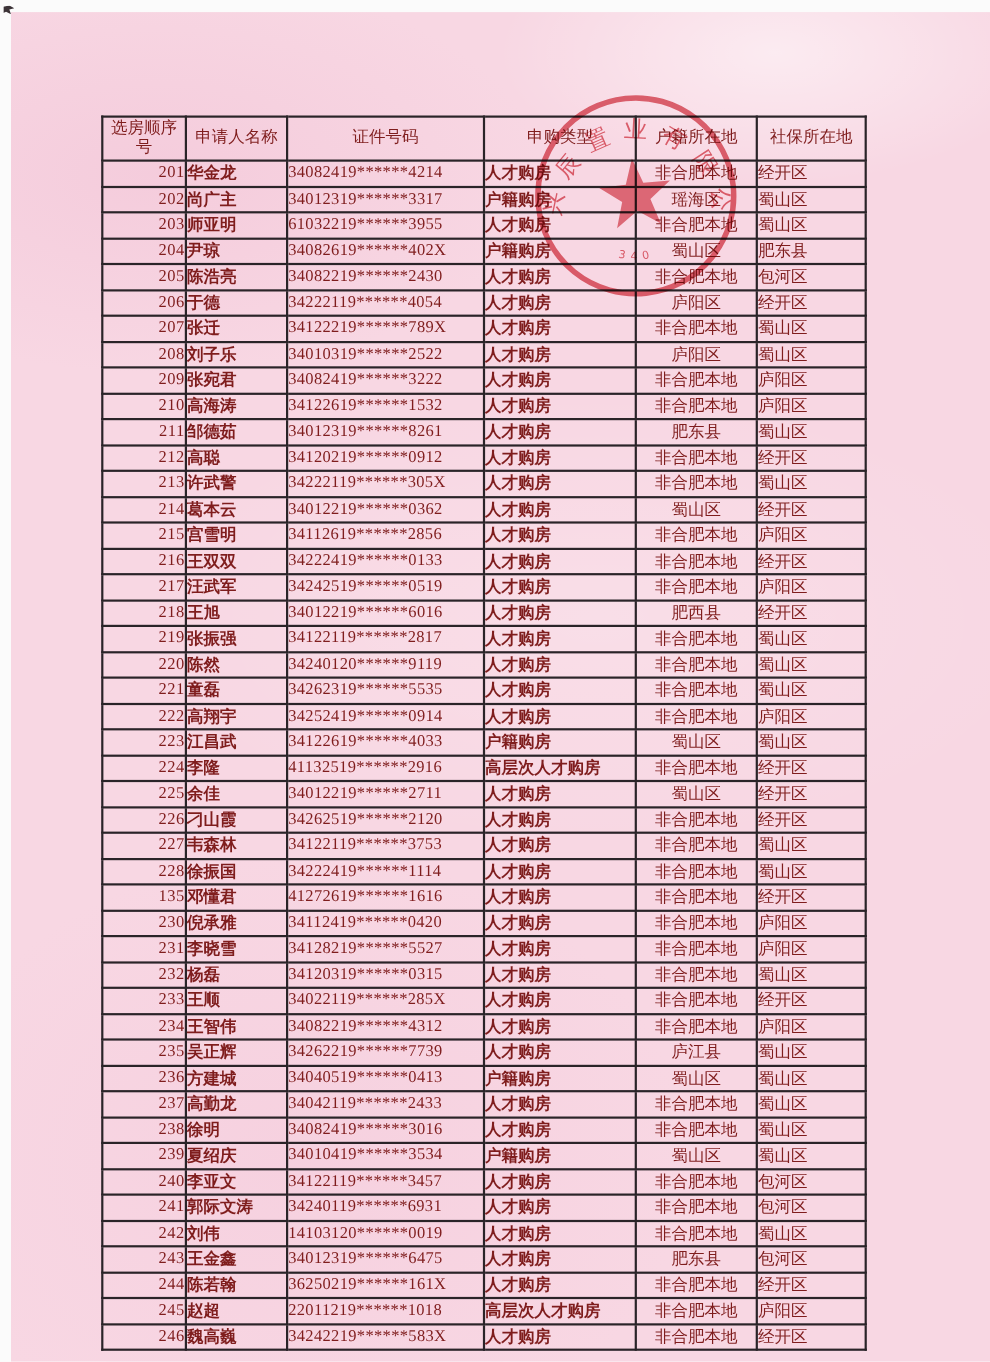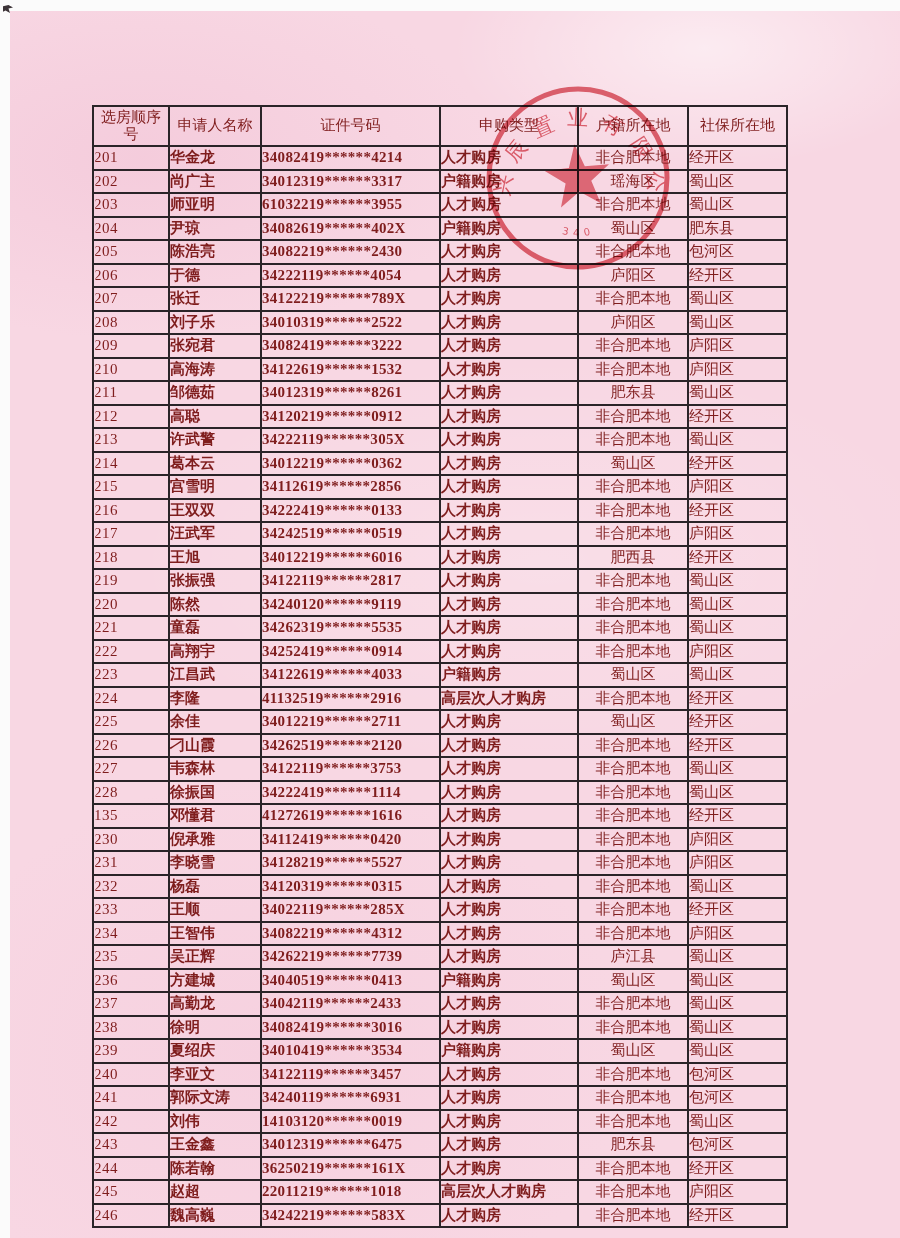--- a/index.html
+++ b/index.html
@@ -40,23 +40,23 @@
     overflow:hidden;white-space:nowrap;
   }
   table.roster th{
     height:38px;font-size:15px;font-weight:normal;
     text-align:center;vertical-align:middle;line-height:1.15;
     white-space:normal;
   }
   table.roster td{
     height:21.5px;font-size:15px;vertical-align:middle;
   }
-  td.col-order{text-align:left;font-size:15px;letter-spacing:0.5px;border-radius:10px;}
+  td.col-order{text-align:right;font-size:15px;letter-spacing:0.5px;}
   td.col-name{padding-left:7px;font-weight:bold;}
-  td.col-id{padding-left:5px;font-size:15.5px;letter-spacing:0.3px;font-weight:bold;}
+  td.col-id{padding-left:5px;font-size:15.5px;letter-spacing:0.3px;}
   td.col-type{padding-left:8px;font-weight:bold;}
   td.col-house{padding-left:10px;text-align:center;}
   td.col-social{padding-left:9px;}
   .stamp{
     position:absolute;left:483px;top:83px;width:190px;height:190px;
     opacity:0.82;mix-blend-mode:multiply;
     transform:rotate(-6deg);
     pointer-events:none;
   }
 </style>

